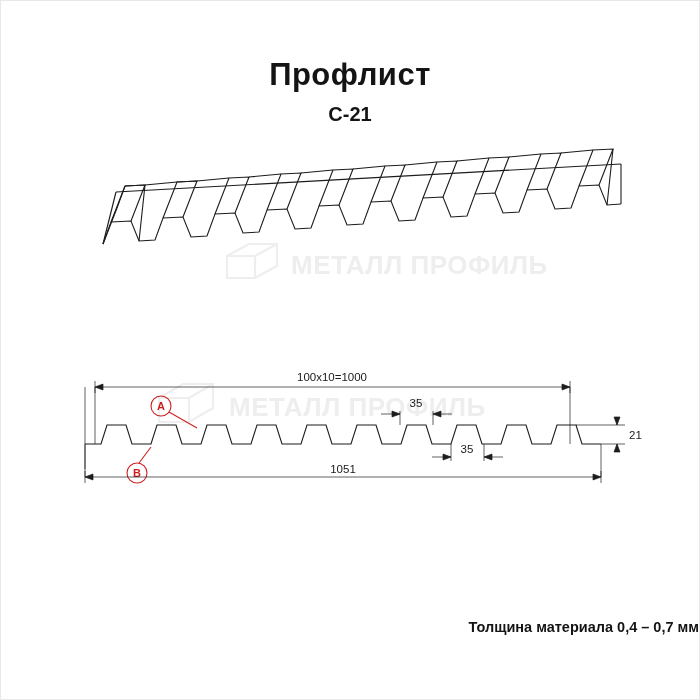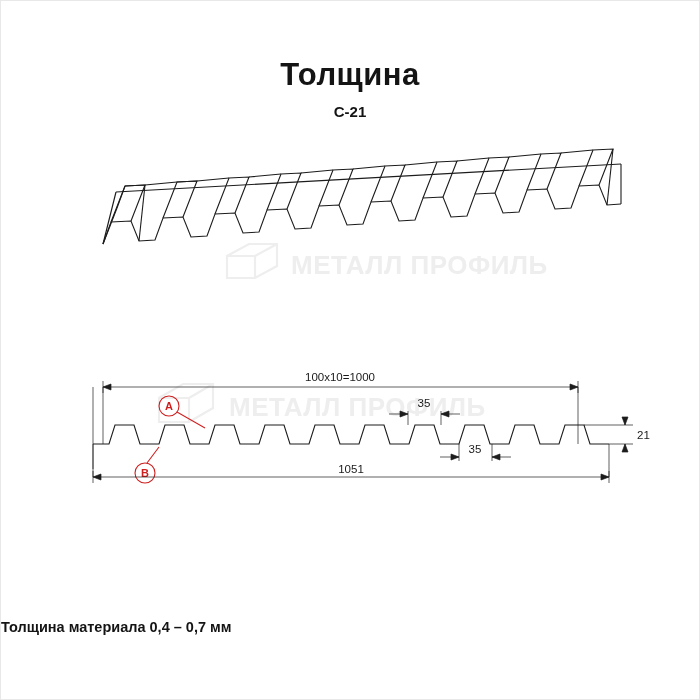--- a/index.html
+++ b/index.html
@@ -31,21 +31,21 @@
     font-weight: bold;
     letter-spacing: 0.5px;
     color: #141414;
   }
   .subtitle {
     position: absolute;
     top: 102px;
     left: 0;
     right: 0;
     text-align: center;
-    font-size: 15px;
+    font-size: 20px;
     font-weight: bold;
     color: #141414;
   }
   .iso-wrap {
     position: absolute;
     top: 145px;
     left: 80px;
     width: 540px;
     height: 130px;
   }
@@ -63,31 +63,31 @@
   }
   .wm-bottom {
     top: 355px;
     left: 150px;
     width: 320px;
     height: 95px;
   }
   .drawing-wrap {
     position: absolute;
     top: 348px;
-    left: 52px;
+    left: 44px;
     width: 600px;
     height: 160px;
     text-decoration: underline;
   }
   .footer {
     position: absolute;
     top: 618px;
     left: 0;
     right: 0;
-    text-align: left;
+    text-align: right;
     font-size: 14.5px;
     font-weight: bold;
     color: #141414;
   }
   svg { display: block; overflow: visible; }
   .ln { fill: none; stroke: #1c1c1c; stroke-width: 1.1; }
   .dim { fill: none; stroke: #1c1c1c; stroke-width: 0.7; }
   .red { fill: none; stroke: #cf1e1e; stroke-width: 1.1; }
   .dimtxt {
     font-family: "Liberation Sans", sans-serif;
@@ -107,21 +107,21 @@
     fill: #eeeeee;
     letter-spacing: 0.5px;
   }
   .wmshape { fill: none; stroke: #eeeeee; stroke-width: 2.2; }
 </style>
 </head>
 <body>
 
 <div class="page">
 
-  <div class="title">Толщина</div>
+  <div class="title">Профлист</div>
   <div class="subtitle">С-21</div>
 
   <div class="watermark wm-top">
     <svg viewBox="0 0 300 90" width="300" height="90">
       <path class="wmshape" d="M8,62 L8,40 L30,28 L58,28 L58,50 L36,62 Z M8,40 L36,40 M36,40 L36,62 M36,40 L58,28"></path>
       <text class="wmtxt" x="72" y="58">МЕТАЛЛ ПРОФИЛЬ</text>
     </svg>
   </div>
 
   <div class="iso-wrap">

